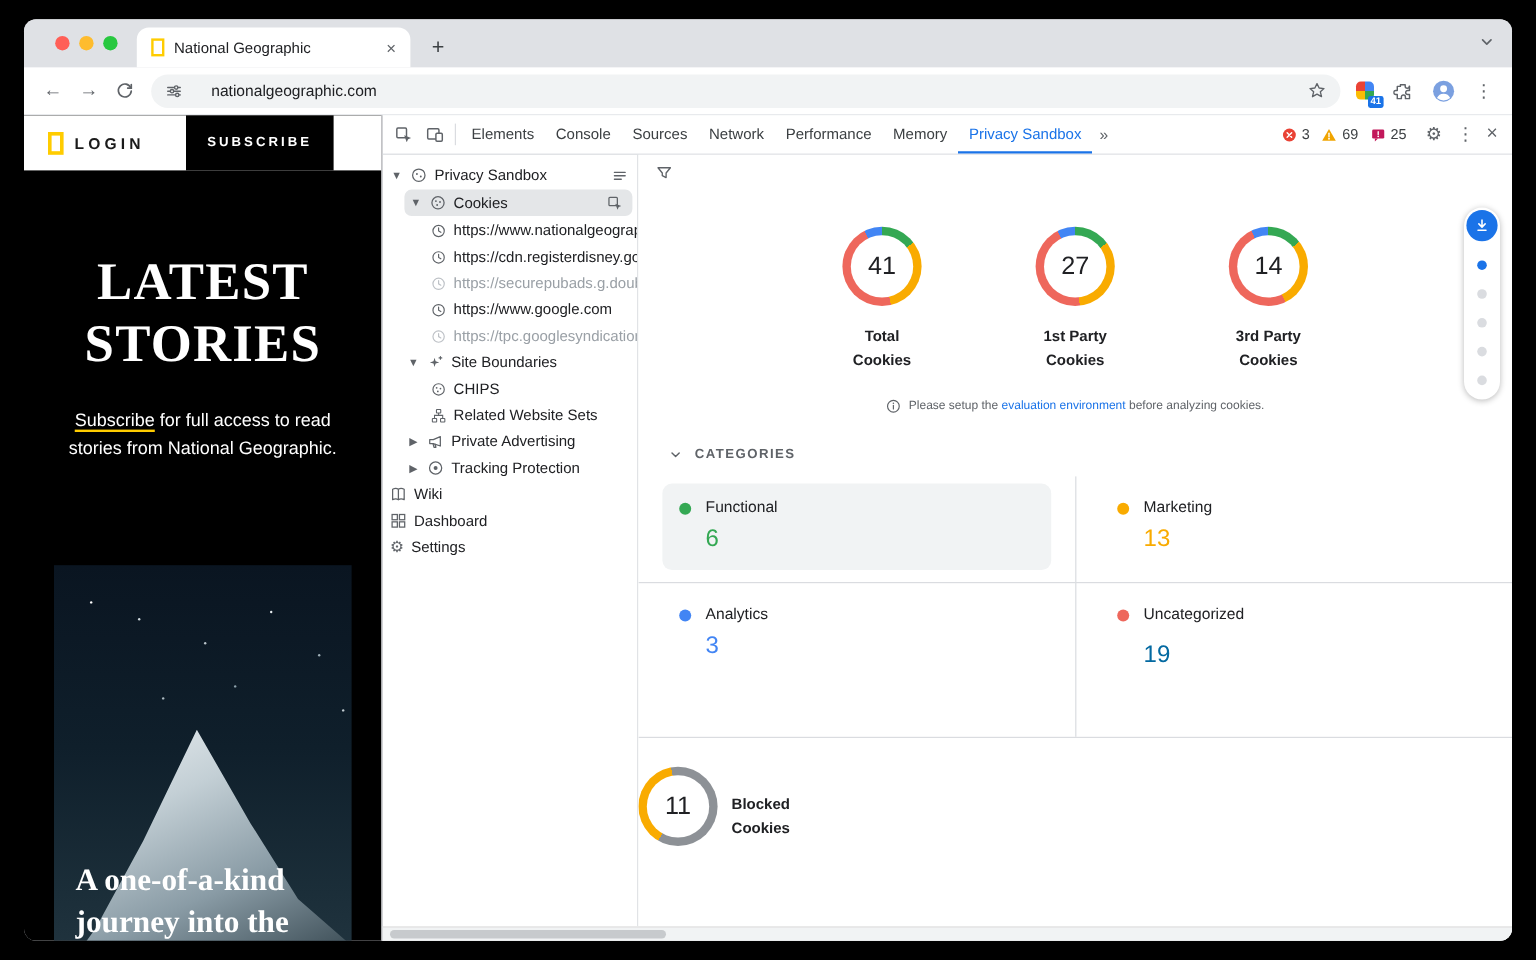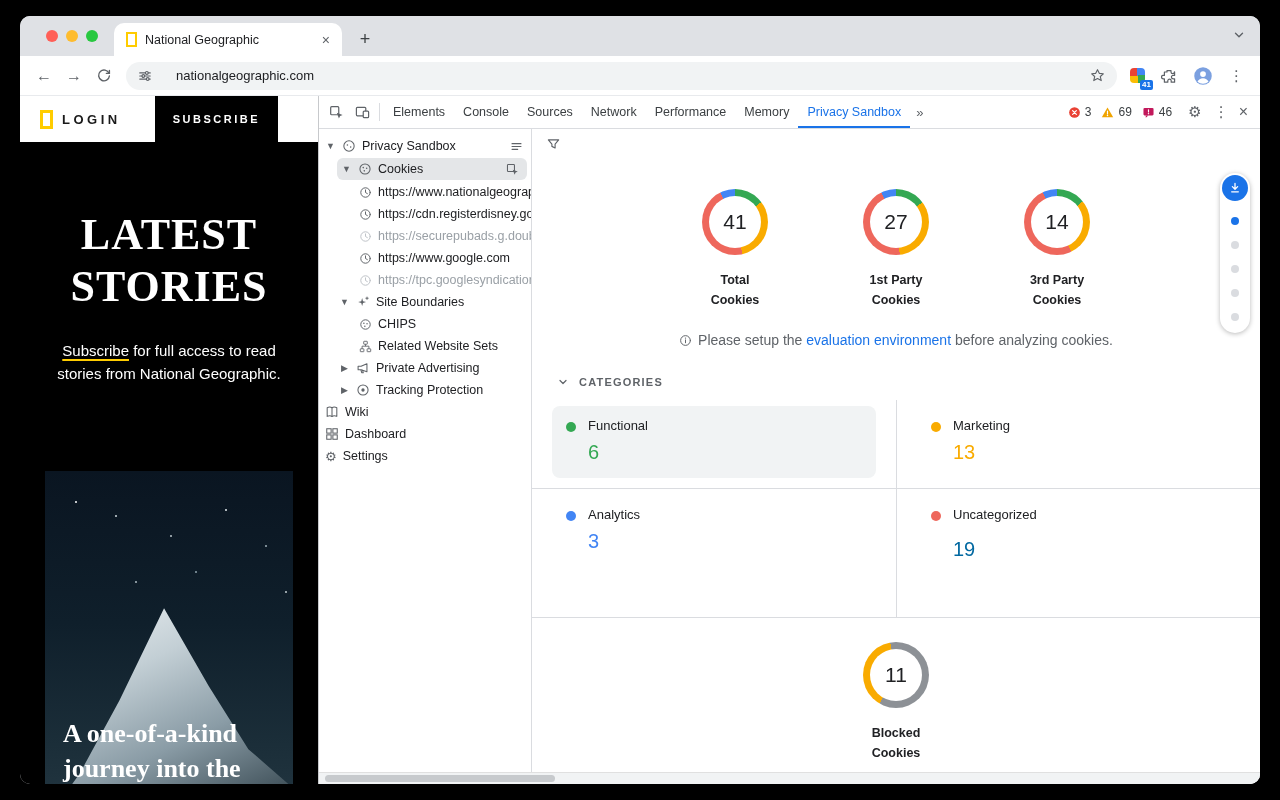--- a/index.html
+++ b/index.html
@@ -95,37 +95,37 @@
   .donut-block { display:flex; flex-direction:column; align-items:center; width:104px; }
   .donut { width:66px; height:66px; border-radius:50%; position:relative; display:flex; align-items:center; justify-content:center; }
   .donut::before { content:""; position:absolute; inset:7px; background:#fff; border-radius:50%; }
   .donut .dval { position:relative; font-size:21px; color:#202124; }
   .d41 { background:conic-gradient(#34a853 0deg 52.7deg,#f9ab00 52.7deg 166.8deg,#ee675c 166.8deg 333.7deg,#4285f4 333.7deg 360deg); }
   .d27 { background:conic-gradient(#34a853 0deg 53.3deg,#f9ab00 53.3deg 173.3deg,#ee675c 173.3deg 333.3deg,#4285f4 333.3deg 360deg); }
   .d14 { background:conic-gradient(#34a853 0deg 51.4deg,#f9ab00 51.4deg 154.3deg,#ee675c 154.3deg 334.3deg,#4285f4 334.3deg 360deg); }
   .d11 { background:conic-gradient(from 210deg,#f9ab00 0deg 140deg,#8d9196 140deg 360deg); }
   .donut-label { margin-top:15px; font-size:12.5px; font-weight:700; color:#202124; text-align:center; line-height:1.6; width:72px; }
 
-  .notice { margin-top:22px; display:flex; justify-content:center; align-items:center; gap:6px; font-size:14px; color:#5f6368; }
+  .notice { margin-top:22px; display:flex; justify-content:center; align-items:center; gap:6px; font-size:10px; color:#5f6368; }
   .notice a { color:#1a73e8; text-decoration:none; }
 
   .cat-header { margin-top:28px; display:flex; align-items:center; gap:10px; padding-left:25px; color:#5f6368; }
   .cat-title { font-size:11px; font-weight:700; letter-spacing:1.2px; }
 
   .cats { margin-top:12px; display:grid; grid-template-columns:1fr 1fr; border-bottom:1px solid #dadce0; }
   .cat-cell { padding:6px 20px 10px 20px; }
   .cat-cell.col2 { border-left:1px solid #dadce0; }
   .cat-cell.row2 { border-top:1px solid #dadce0; padding-bottom:42px; }
   .cat-inner { display:flex; gap:12px; padding:12px 14px 14px 14px; border-radius:8px; }
   .cat-inner.selected { background:#f1f3f4; }
   .cat-dot { width:10px; height:10px; border-radius:50%; margin-top:4px; flex-shrink:0; }
   .cat-name { font-size:13px; font-weight:500; color:#202124; }
   .cat-num { font-size:20px; margin-top:8px; }
 
-  .blocked { display:flex; flex-direction:column; align-items:center; margin-top:24px; }
+  .blocked { display:flex; flex-direction:row; align-items:center; margin-top:24px; }
 
   .hscroll { height:12px; background:#f1f3f4; border-top:1px solid #e0e0e0; position:relative; flex-shrink:0; }
   .hthumb { position:absolute; left:6px; top:2px; width:230px; height:7px; background:#c7cacd; border-radius:4px; }
 
   svg.ic { display:block; }
 </style>
 </head>
 <body>
 
 <div class="stage">
@@ -250,21 +250,21 @@
               </svg>
             <span>69</span>
           </div>
           <div class="dt-count">
             <svg class="ic" width="13" height="13" viewBox="0 0 16 16">
                 <rect x="1.8" y="2.4" width="12.4" height="9.2" rx="1.4" fill="#c2185b"></rect>
                 <path d="M4.6 11.6v3l3.2-3z" fill="#c2185b"></path>
                 <path d="M8 4.6v2.8" stroke="#fff" stroke-width="1.4" stroke-linecap="round"></path>
                 <circle cx="8" cy="9.4" r=".9" fill="#fff"></circle>
               </svg>
-            <span>46</span>
+            <span>25</span>
           </div>
           <div class="gear-glyph">⚙</div>
           <div class="kebab">⋮</div>
           <div class="close-glyph">×</div>
         </div>
 
         <div class="dt-body">
 
           <div class="tree">
 

